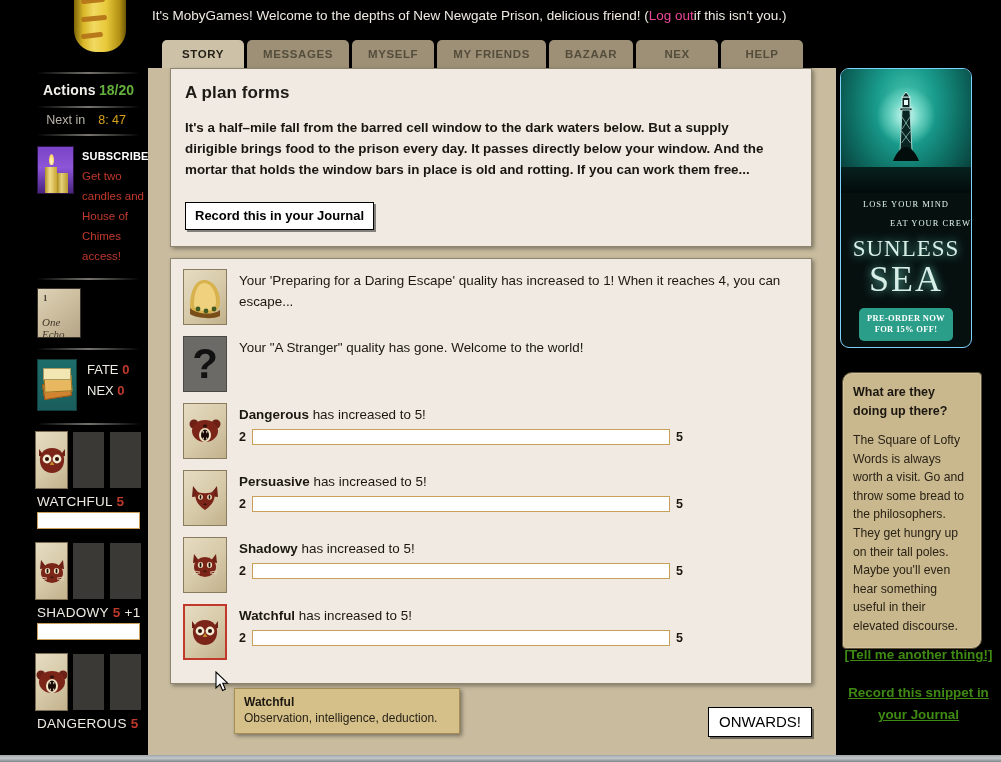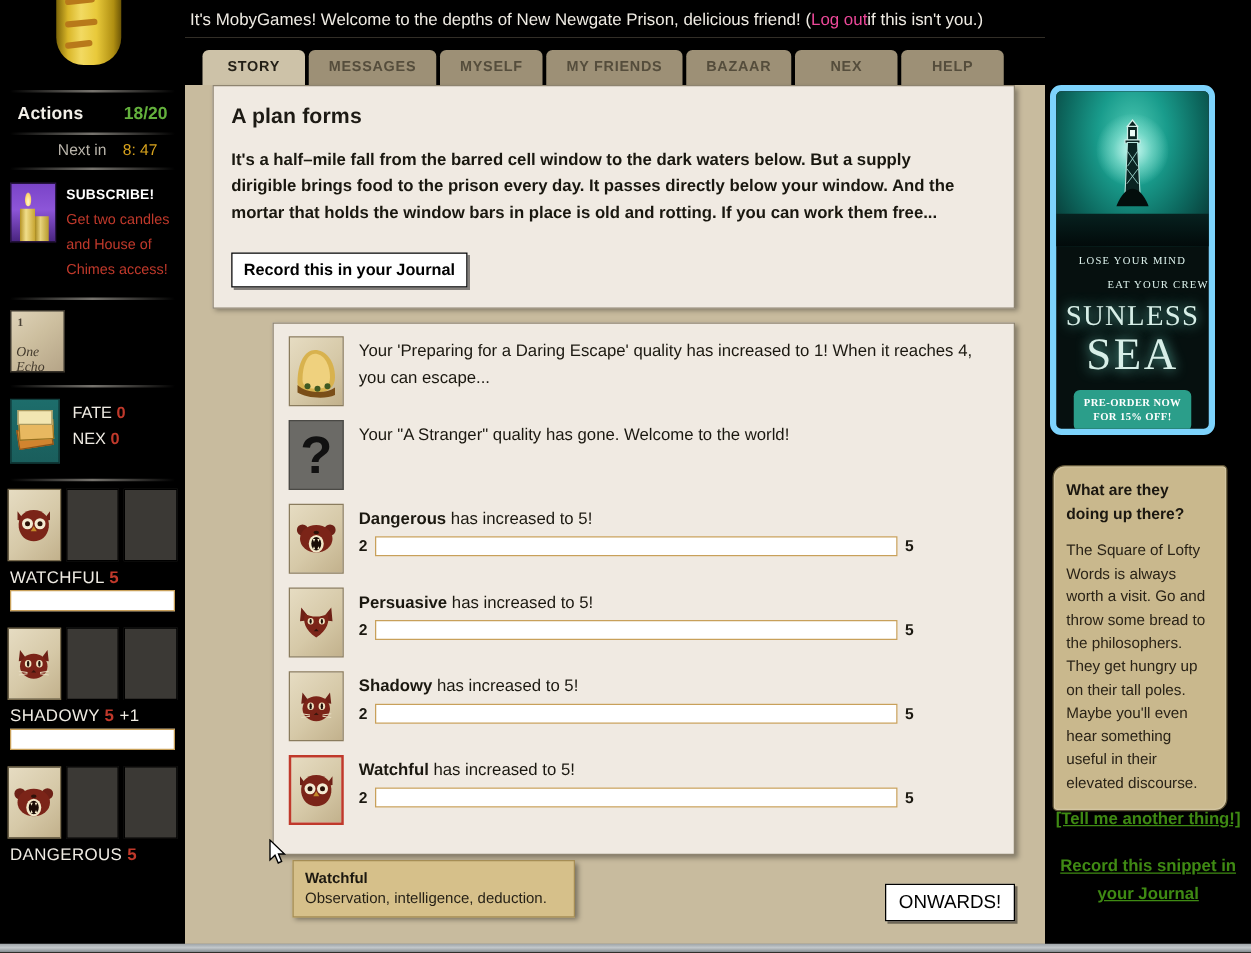--- a/index.html
+++ b/index.html
@@ -17,21 +17,21 @@
     background: #c8bb9e;
   }
   .bottom-strip {
     position: absolute; left:0; bottom:0; width:1001px; height:7px;
     background: linear-gradient(to bottom,#9ea4a8 0%, #c3c8cb 45%, #7e858a 100%);
   }
 
   
   .sidebar-left {
     position: absolute; left: 0; top: 0; width: 148px; height: 722px;
-    background: #000; color: #e8e4dc;
+    background: #000; color: #e8e4dc; padding-left: 29px;
   }
   .candle-top {
     position: relative; height: 72px; width: 148px; overflow: hidden;
   }
   .candle-pillar {
     position: absolute; left: 45px; top: -48px; width: 52px; height: 100px;
     background: linear-gradient(to right,#7d6508 0%, #d9b628 18%, #f2da62 38%, #e8c93a 62%, #b08f12 88%, #6d5606 100%);
     border-radius: 6px 6px 22px 22px;
   }
   .drip { position: absolute; height: 5px; border-radius: 3px; background: #b8791a; }
@@ -156,21 +156,21 @@
     font-size: 13.4px; font-weight: bold; color: #19170f; line-height: 21px;
     max-width: 598px;
   }
   .journal-btn {
     margin-top: 22px; display: inline-block; background: #fff; color: #000;
     border: 1px solid #000; box-shadow: 2px 2px 0 rgba(0,0,0,.45);
     padding: 5px 9px 6px 9px; font-size: 13px; font-weight: bold;
     font-family: "Liberation Sans", sans-serif;
   }
 
-  .panel-results { margin-top: 11px; padding: 10px 12px 12px 12px; margin-left: 48px; }
+  .panel-results { margin-top: 11px; padding: 10px 12px 12px 12px; }
   .result-row { display: flex; gap: 12px; margin-bottom: 11px; }
   .result-icon {
     width: 44px; height: 56px; flex: 0 0 44px; position: relative; overflow: hidden;
     background: linear-gradient(135deg,#e6dcc2 0%, #d6c9a8 55%, #c2b18c 100%);
     border: 1px solid #8a7c5e;
   }
   .result-icon.dark { background: #6b6a66; border: 1px solid #4a4945; }
   .result-icon.hover { border: 2px solid #c0392b; }
   .result-text { flex: 1 1 auto; padding-top: 1px; }
   .result-text .line { font-size: 13.4px; color: #1b1810; line-height: 21px; }
@@ -216,21 +216,21 @@
   
   .cursor { position: absolute; left: 215px; top: 671px; width: 14px; height: 21px; }
 
   
   .sidebar-right {
     position: absolute; left: 836px; top: 0; width: 165px; height: 755px;
     background: #000;
   }
   .ad {
     position: absolute; left: 4px; top: 68px; width: 132px; height: 280px;
-    background: #06100f; border: 5px solid #7dd3fc; border-radius: 9px; overflow: hidden;
+    background: #06100f; border: 1px solid #7dd3fc; border-radius: 9px; overflow: hidden;
   }
   .ad-sky {
     position: relative; height: 124px;
     background: radial-gradient(ellipse at 50% 28%, #4fc9b4 0%, #199c8c 32%, #0d6a60 62%, #062c2a 100%);
   }
   .ad-glow {
     position: absolute; left: 50%; top: 18px; transform: translateX(-50%);
     width: 58px; height: 58px; border-radius: 50%;
     background: radial-gradient(circle, rgba(214,255,248,.95) 0%, rgba(150,235,220,.55) 38%, rgba(60,180,165,0) 72%);
   }

